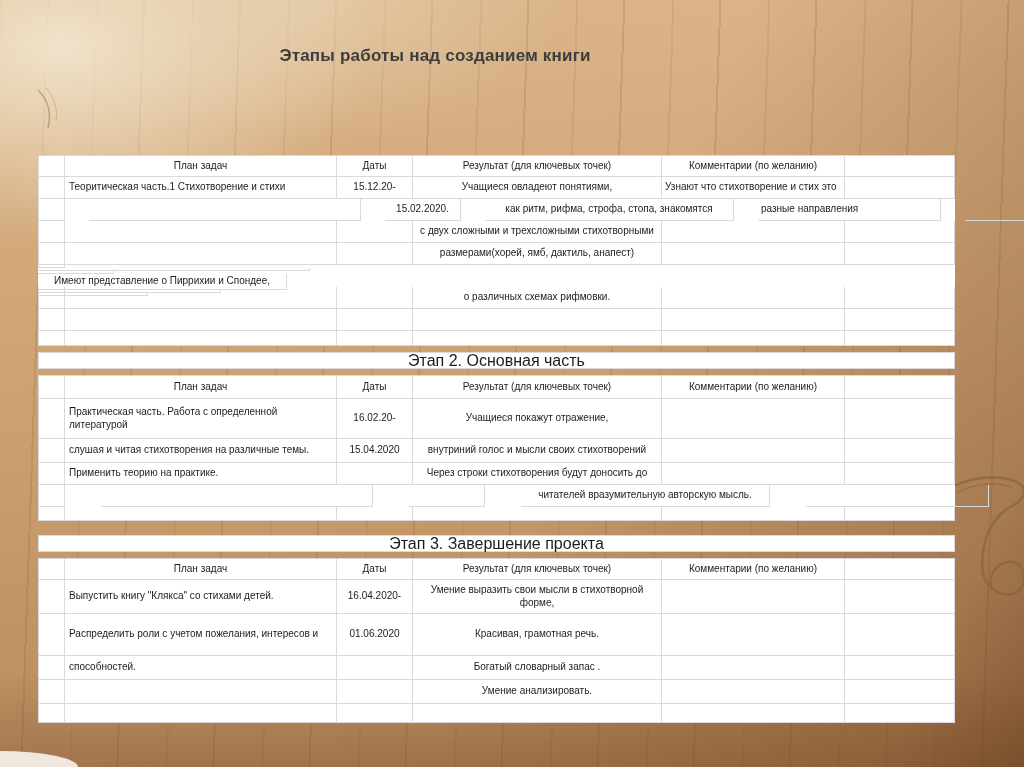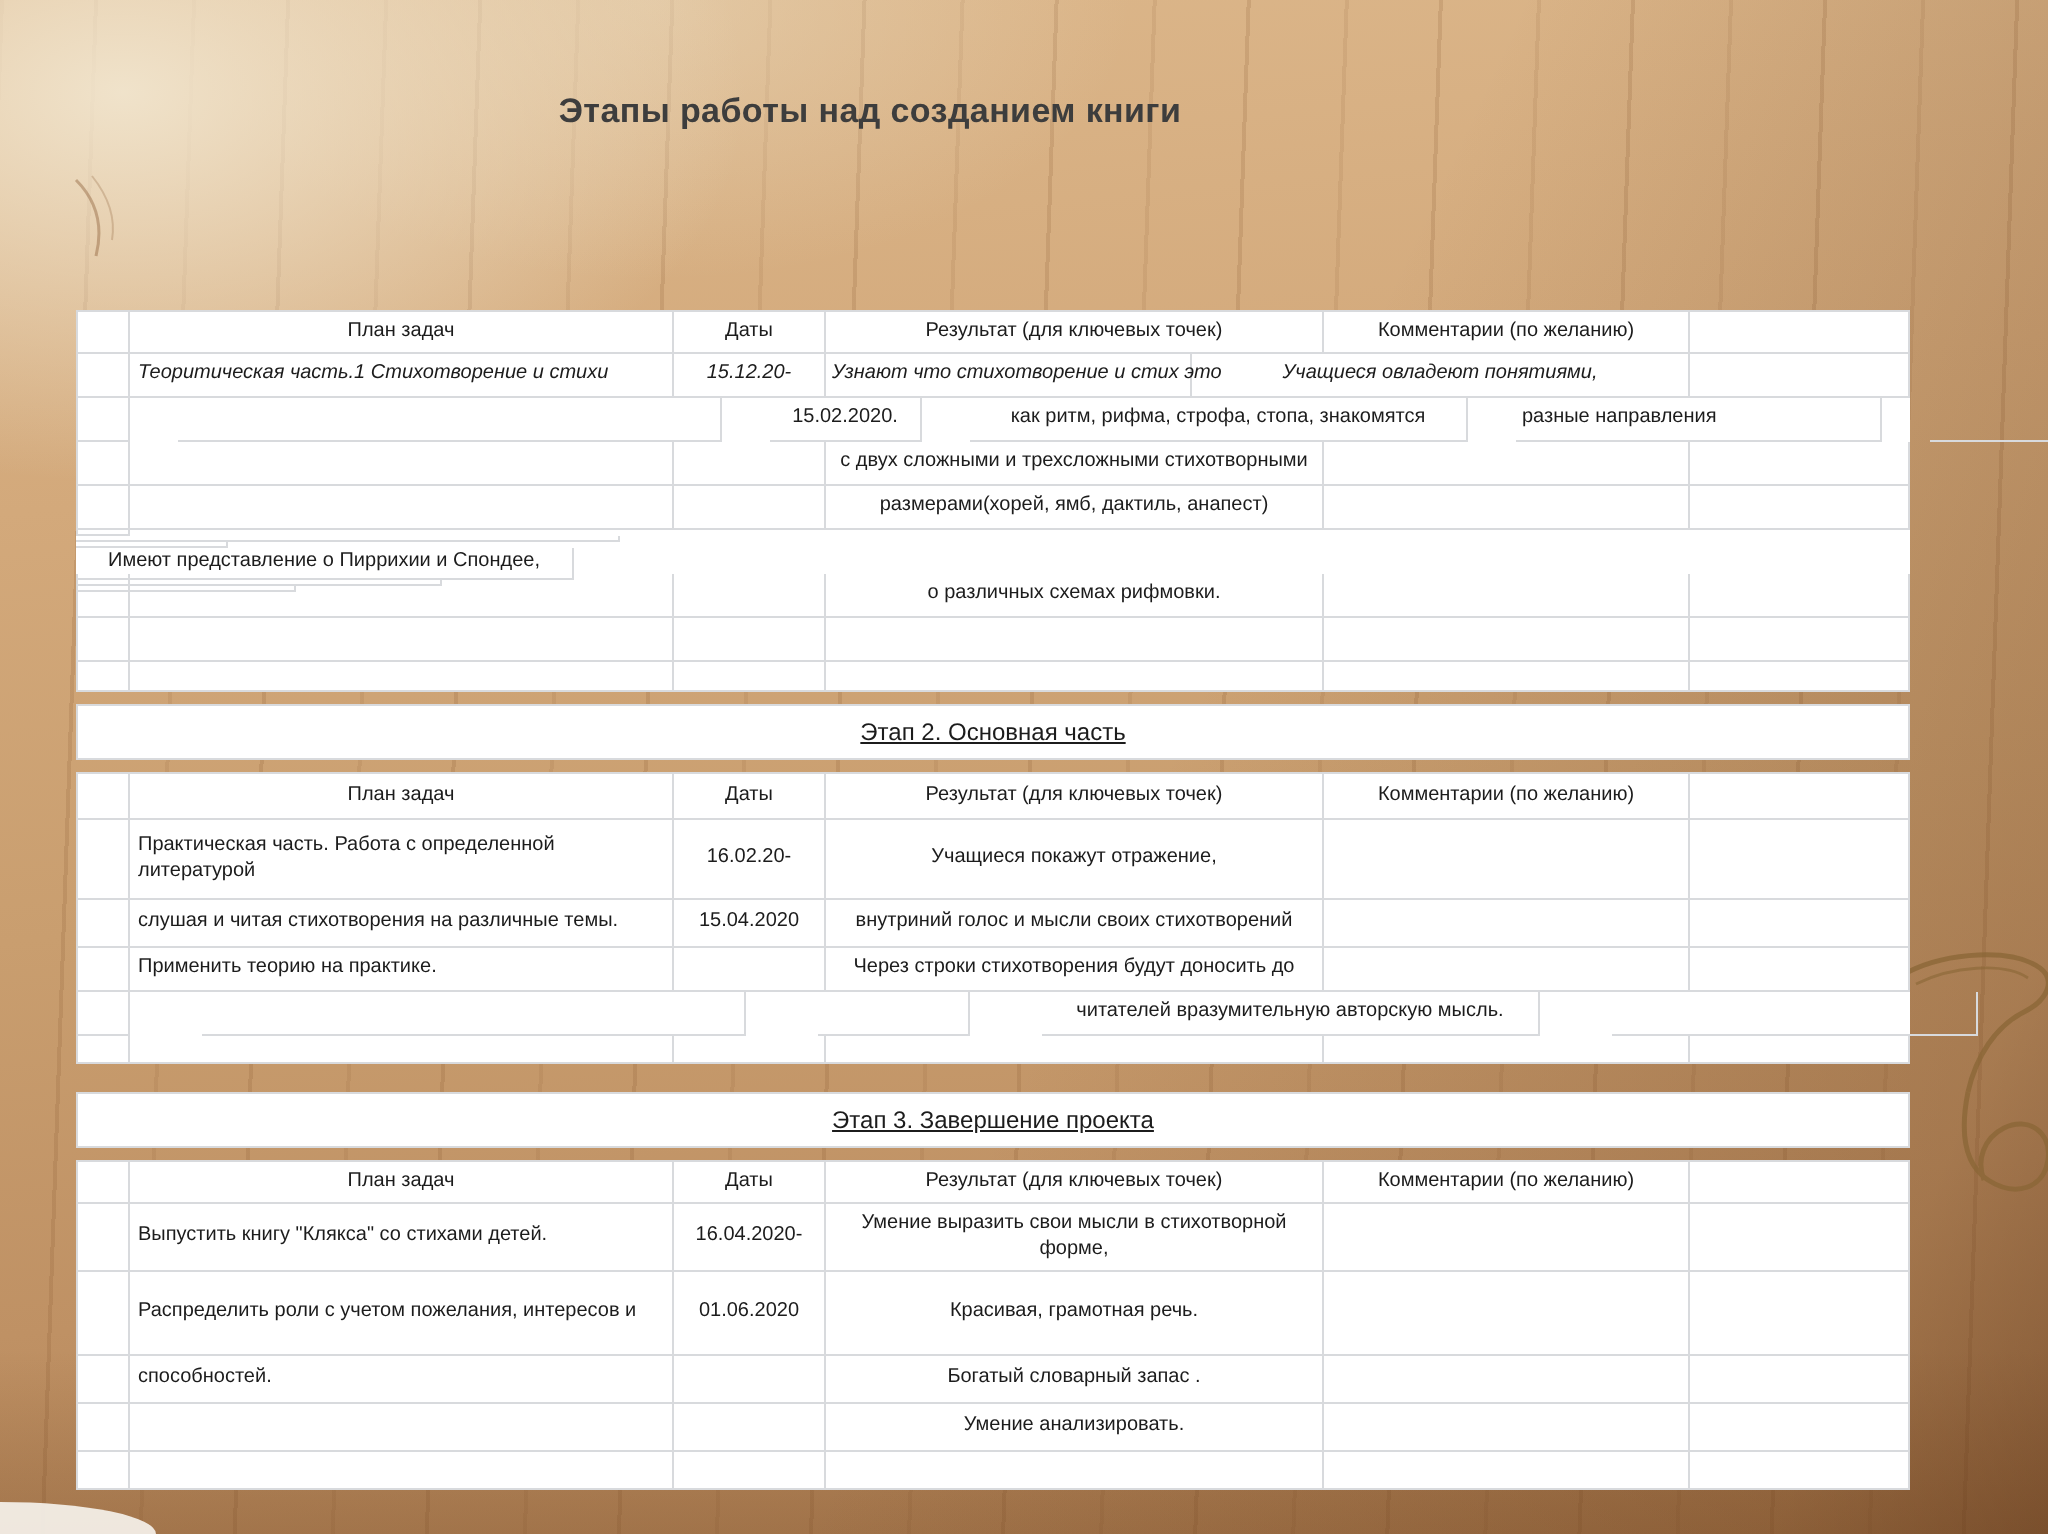--- a/index.html
+++ b/index.html
@@ -50,22 +50,22 @@
   .c2 span { white-space:nowrap; }
   .c3 { width:249px; flex:none; }
   .c4 { width:183px; flex:none; justify-content:flex-start; text-align:left; overflow:visible; padding:1px 3px; }
   .c4 span { white-space:nowrap;text-align:right; }
   .c5 { width:110px; flex:none; }
   .thead .tcell { justify-content:center; text-align:center; }
   .thead .c1, .thead .c4 { justify-content:center; text-align:center; }
 
   .band-row {
     box-sizing:border-box; background:#ffffff; border:1px solid #d8dadd;
-    height:28px; display:flex; align-items:center; justify-content:center;
-    font-size:12px; color:#1c1c1c;text-decoration:underline;
+    height:17px; display:flex; align-items:center; justify-content:center;
+    font-size:16px; color:#1c1c1c;
   }
 </style>
 </head>
 <body>
 
 <div class="slide">
 
   <h1 class="title">Этапы работы над созданием книги</h1>
 
   <svg class="scratch" width="60" height="52">
@@ -94,33 +94,33 @@
             <span>Даты</span>
           </div>
           <div class="tcell c3">
             <span>Результат (для ключевых точек)</span>
           </div>
           <div class="tcell c4">
             <span>Комментарии (по желанию)</span>
           </div>
           <div class="tcell c5"></div>
         </div>
-        <div class="trow" style="height: 22px; font-style: italic;">
+        <div class="trow" style="height: 22px;">
           <div class="tcell c0"></div>
           <div class="tcell c1">
             <span>Теоритическая часть.1 Стихотворение и стихи</span>
           </div>
           <div class="tcell c2">
             <span>15.12.20-</span>
           </div>
+          <div class="tcell c3">
+            <span>Учащиеся овладеют понятиями,</span>
+          </div>
           <div class="tcell c4">
             <span>Узнают что стихотворение и стих это</span>
-          </div>
-          <div class="tcell c3">
-            <span>Учащиеся овладеют понятиями,</span>
           </div>
           <div class="tcell c5"></div>
         </div>
         <div class="trow" style="height: 22px; gap: 24px;">
           <div class="tcell c0"></div>
           <div class="tcell c1"></div>
           <div class="tcell c2">
             <span>15.02.2020.</span>
           </div>
           <div class="tcell c3">

